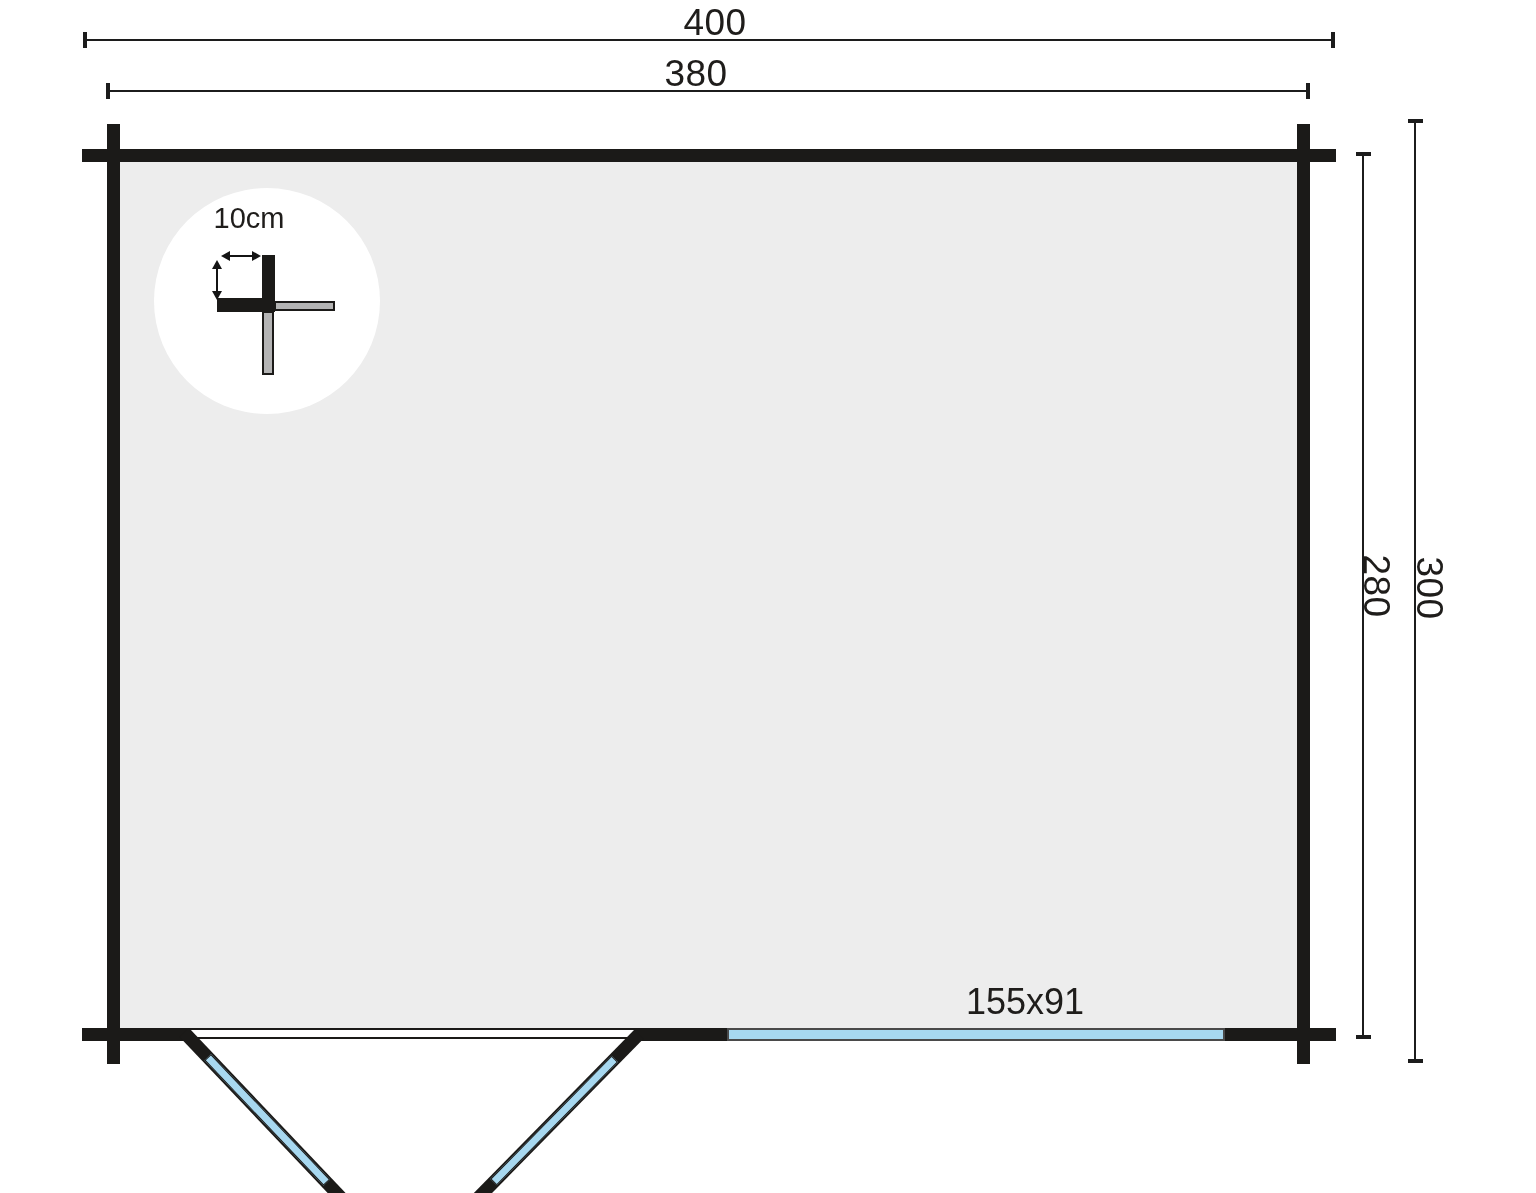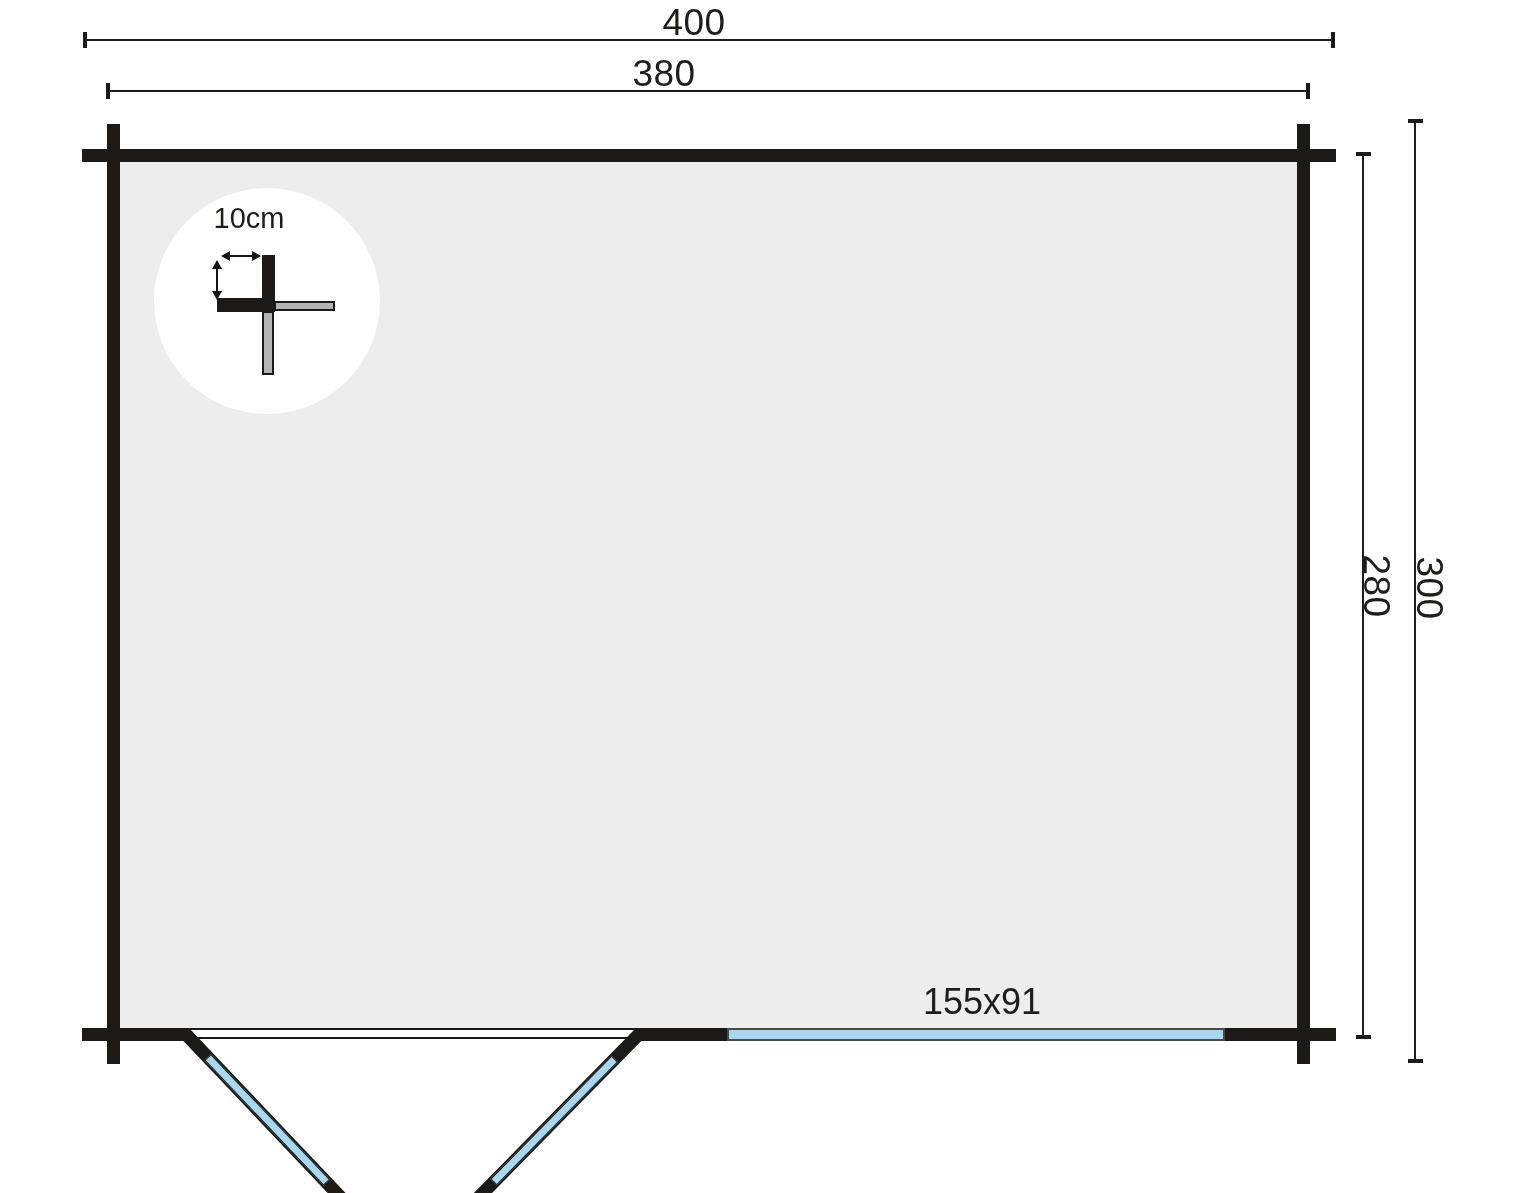--- a/index.html
+++ b/index.html
@@ -122,27 +122,27 @@
     font-size: 36px;
     line-height: 1.1;
     color: #1f1d1b;
   }
 </style>
 </head>
 <body>
 
 <div class="canvas">
 
-  <div class="dim-label" style="left:594px; top:4px; width:200px;">400</div>
+  <div class="dim-label" style="left:615px; top:4px; width:200px;">400</div>
   <div class="dim-line-h" style="left:84px; top:39px; width:1250px;">
     <span class="tick-v" style="left:-1px;"></span>
     <span class="tick-v" style="right:-1px;"></span>
   </div>
 
-  <div class="dim-label" style="left:564px; top:55px; width:200px;">380</div>
+  <div class="dim-label" style="left:596px; top:55px; width:200px;">380</div>
   <div class="dim-line-h" style="left:107px; top:90px; width:1202px;">
     <span class="tick-v" style="left:-1px;"></span>
     <span class="tick-v" style="right:-1px;"></span>
   </div>
 
   <div class="floor"></div>
 
   <div class="wall" style="left:82px;   top:149px;  width:1254px; height:13px;"></div>
   <div class="wall" style="left:107px;  top:124px;  width:13px;   height:940px;"></div>
   <div class="wall" style="left:1297px; top:124px;  width:13px;   height:940px;"></div>
@@ -151,21 +151,21 @@
   <div class="wall" style="left:1225px; top:1028px; width:111px;  height:13px;"></div>
 
   <div class="threshold"></div>
   <div class="leaf left">
     <div class="leaf-glass"></div>
   </div>
   <div class="leaf right">
     <div class="leaf-glass"></div>
   </div>
 
-  <div class="opening-label" style="left:832px;">155x91</div>
+  <div class="opening-label" style="left:875px;">155x91</div>
   <div class="window-strip"></div>
 
   <div class="dim-line-v" style="left:1362px; top:153px; height:885px;">
     <span class="tick-h" style="top:-1px;"></span>
     <span class="tick-h" style="bottom:-1px;"></span>
   </div>
   <div class="dim-label rot" style="left:1316px; top:566px;">280</div>
 
   <div class="dim-line-v" style="left:1414px; top:120px; height:942px;">
     <span class="tick-h" style="top:-1px;"></span>

